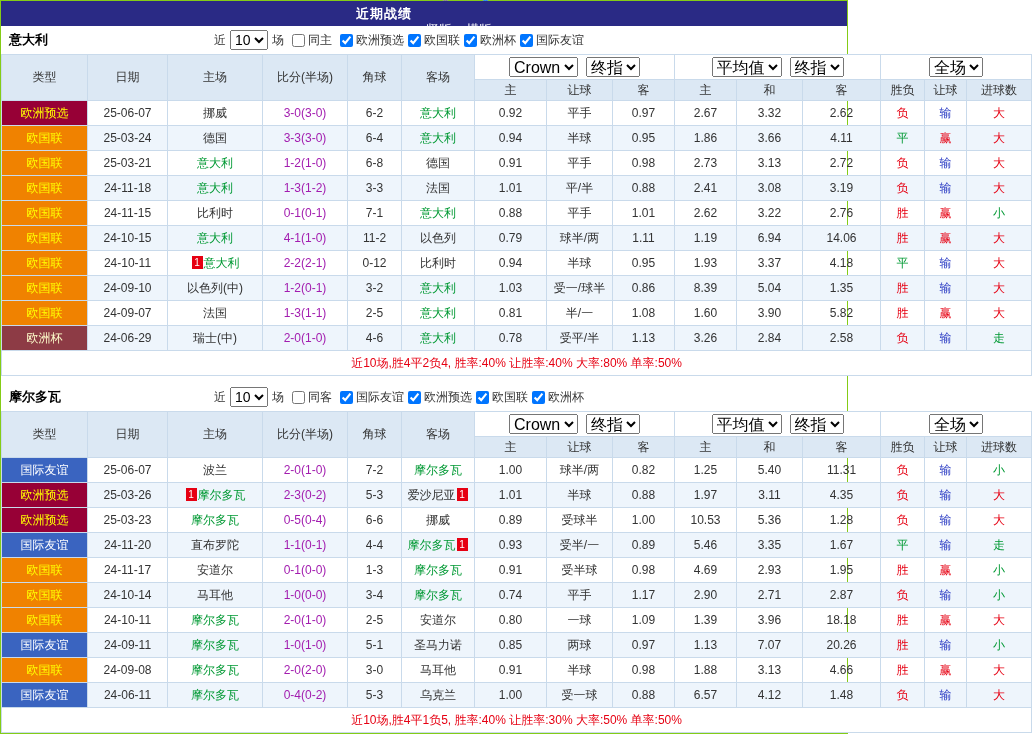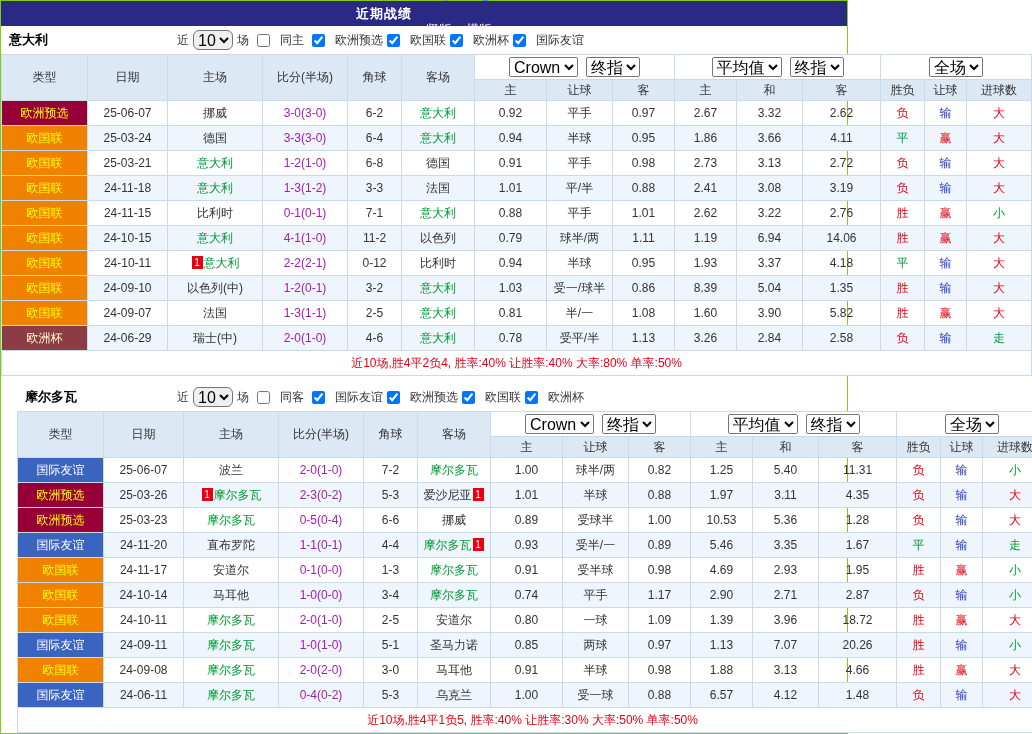--- a/index.html
+++ b/index.html
@@ -18,22 +18,22 @@
   .topbar .title { font-weight: bold; letter-spacing: 1px; }
   .topbar label { display: inline-flex; align-items: flex-end; gap: 20px; cursor: pointer; flex-direction: column; }
   .topbar input { margin: 0; }
 
   
   .filterbar {
     display: flex; align-items: center; height: 28px; padding: 0 8px; background: #fff;
   }
   .team { font-weight: bold; font-size: 13px; color: #000; }
   .filters { margin-left: auto; margin-right: 255px; display: flex; align-items: center; gap: 4px; white-space: nowrap; }
-  .filters select { height: 20px; font-size: 16px; border-radius: 6px; }
-  .filters label { display: inline-flex; align-items: center; gap: 9px; cursor: pointer; }
+  .filters select { height: 20px; font-size: 14px; }
+  .filters label { display: inline-flex; align-items: center; gap: 2px; cursor: pointer; }
   .filters input { margin: 0 1px 0 4px; }
   .comps { display: inline-flex; align-items: center; }
 
   
   table { width: 100%; border-collapse: collapse; table-layout: fixed; text-align: center; font-size: 12px; }
   th, td { border: 1px solid #c9daeb; height: 25px; padding: 0 1px; overflow: hidden; white-space: nowrap; }
   thead th { background: #dce8f4; font-weight: normal; color: #333; }
   thead tr.ddrow th { height: 25px; }
   thead tr.subrow th { height: 21px; }
   th.dd { background: #fff; }
@@ -53,21 +53,21 @@
   .c-blue { color: #2b3cc4; }
 
   .badge {
     display: inline-block; background: #e60012; color: #fff; font-style: normal;
     font-size: 10px; width: 11px; height: 13px; line-height: 13px; text-align: center;
     vertical-align: 1px; margin: 0 1px;
   }
 
   tfoot td { color: #e60012; background: #fff; height: 25px; }
 
-  .section + .section { margin-top: 7px; margin-left: 16px; }
+  .section + .section { margin-top: 7px; }
 </style>
 </head>
 <body>
 
 <div class="wrap">
 
   <div class="topbar">
     <span class="title">近期战绩</span>
     <label>
       <input type="radio" name="layout" style="">
@@ -525,21 +525,21 @@
             <td>24-10-11</td>
             <td><span class="focus">摩尔多瓦</span></td>
             <td><span class="score">2-0(1-0)</span></td>
             <td>2-5</td>
             <td><span>安道尔</span></td>
             <td>0.80</td>
             <td>一球</td>
             <td>1.09</td>
             <td>1.39</td>
             <td>3.96</td>
-            <td>18.72</td>
+            <td>18.18</td>
             <td class="c-red">胜</td>
             <td class="c-red">赢</td>
             <td class="c-red">大</td>
           </tr>
           <tr>
             <td class="t-fr">国际友谊</td>
             <td>24-09-11</td>
             <td><span class="focus">摩尔多瓦</span></td>
             <td><span class="score">1-0(1-0)</span></td>
             <td>5-1</td>

